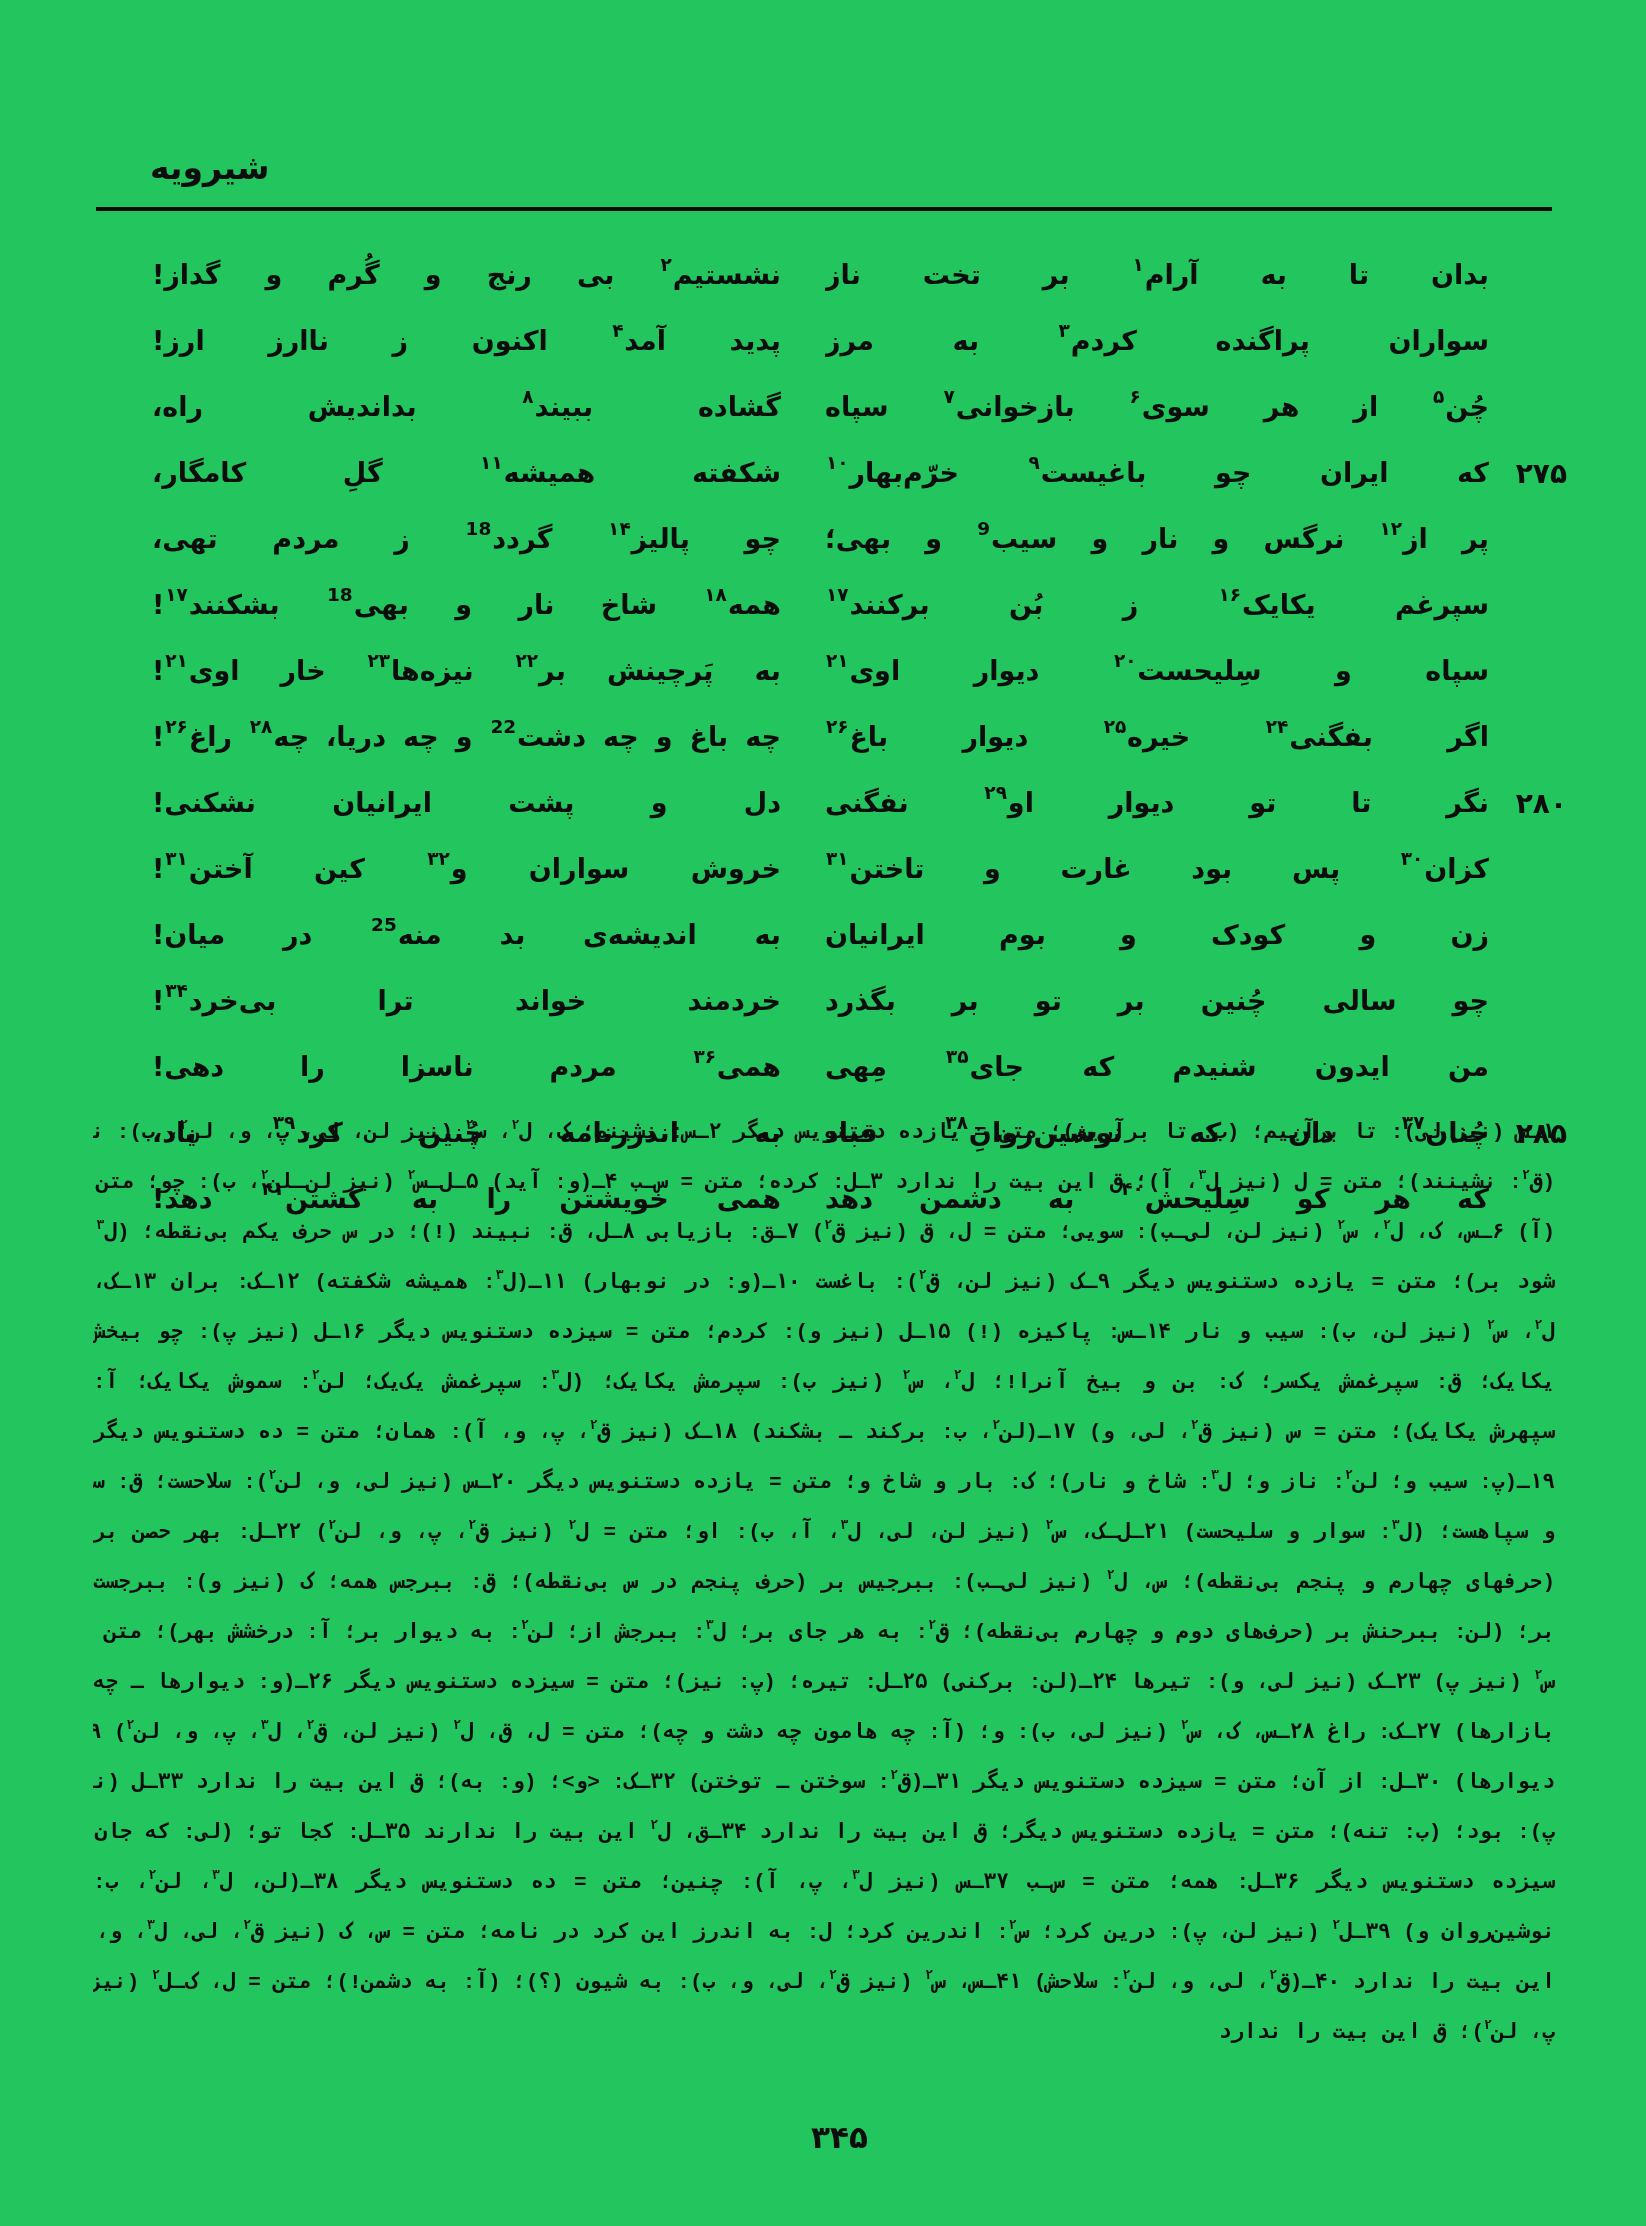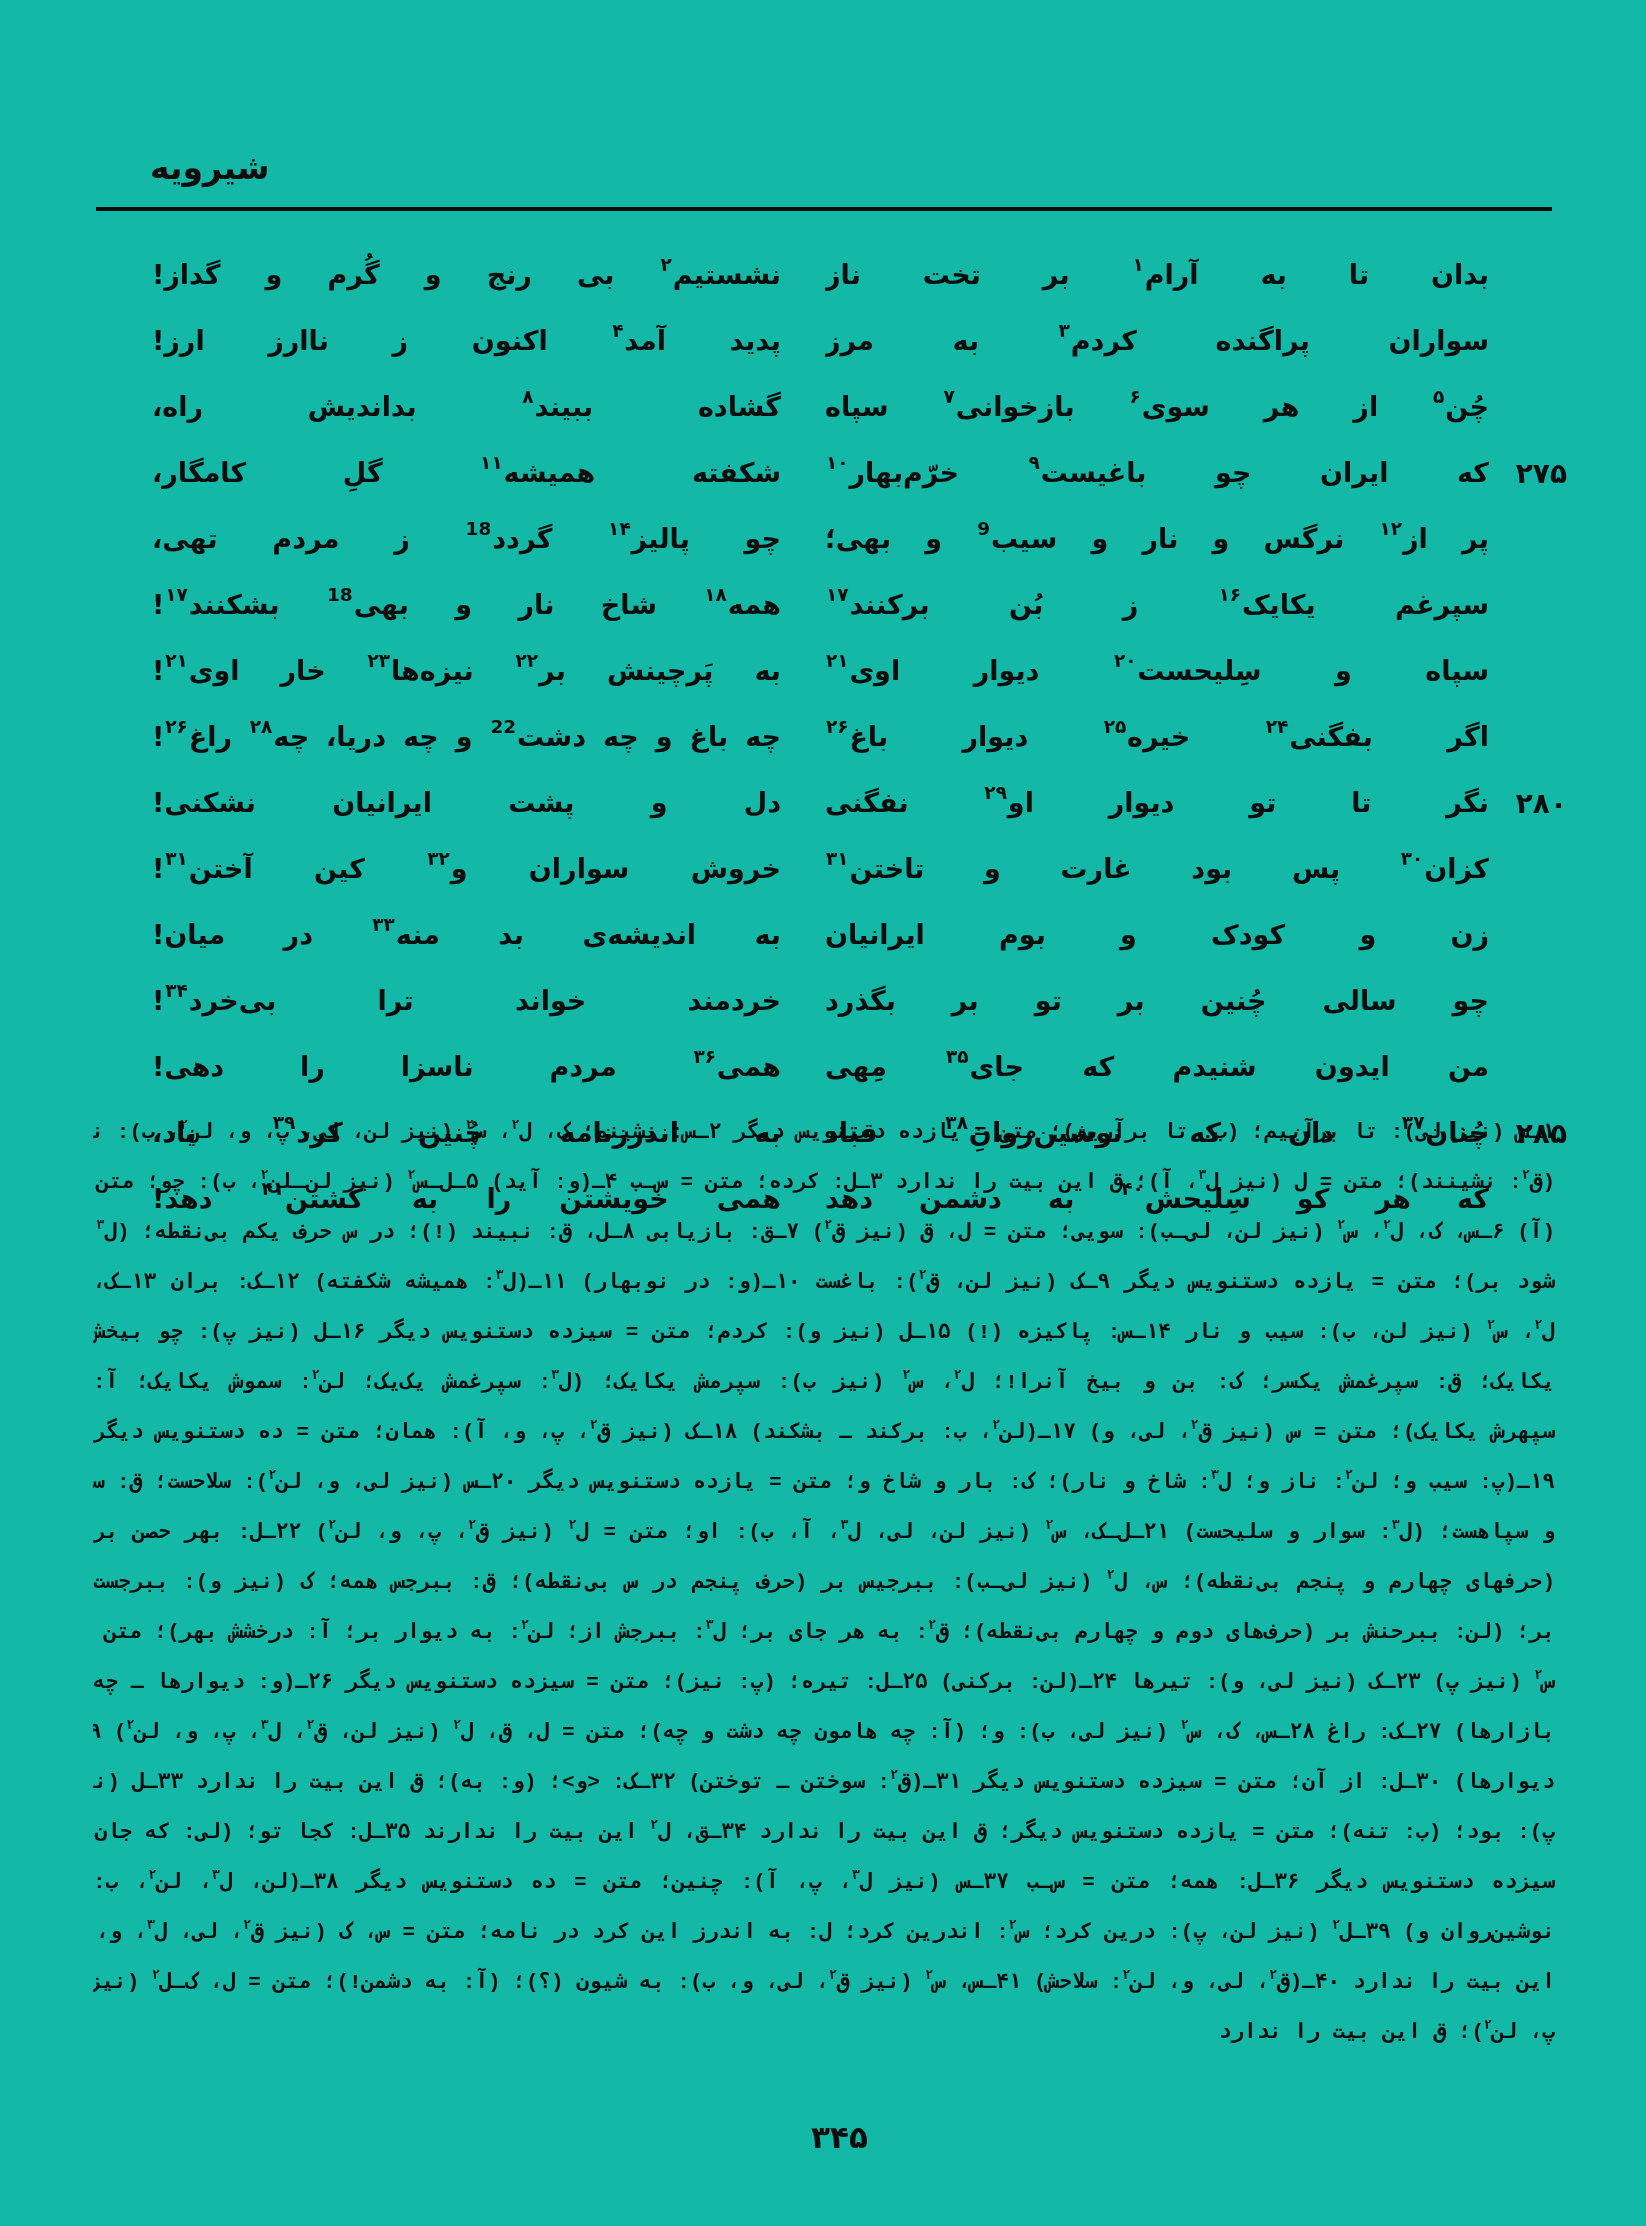--- a/index.html
+++ b/index.html
@@ -10,21 +10,21 @@
   body {
     width: 1647px;
     height: 2226px;
     position: relative;
     font-family: "DejaVu Sans", sans-serif;
     color: #0d0d0d;
   }
   .page {
     position: absolute;
     inset: 0;
-    background: #14b8a6;
+    background: #22c55e;
   }
   .running-head {
     position: absolute;
     top: 148px;
     left: 150px;
     font-size: 33px;
     font-weight: bold;
     direction: rtl;
   }
   .head-rule {
@@ -176,21 +176,21 @@
     <div class="couplet">
         <div class="vnum"></div>
         <div class="hemi hemi-right">کزان<sup>۳۰</sup> پس بود غارت و تاختن<sup>۳۱</sup></div>
         <div class="gap"></div>
         <div class="hemi hemi-left">خروش سواران و<sup>۳۲</sup> کین آختن<sup>۳۱</sup>!</div>
       </div>
     <div class="couplet">
         <div class="vnum"></div>
         <div class="hemi hemi-right">زن و کودک و بوم ایرانیان</div>
         <div class="gap"></div>
-        <div class="hemi hemi-left">به اندیشه‌ی بد منه<sup>۳۳</sup> در میان!</div>
+        <div class="hemi hemi-left">به اندیشه‌ی بد منه<sup>25</sup> در میان!</div>
       </div>
     <div class="couplet">
         <div class="vnum"></div>
         <div class="hemi hemi-right">چو سالی چُنین بر تو بر بگذرد</div>
         <div class="gap"></div>
         <div class="hemi hemi-left">خردمند خواند ترا بی‌خرد<sup>۳۴</sup>!</div>
       </div>
     <div class="couplet">
         <div class="vnum"></div>
         <div class="hemi hemi-right">من ایدون شنیدم که جای<sup>۳۵</sup> مِهی</div>

